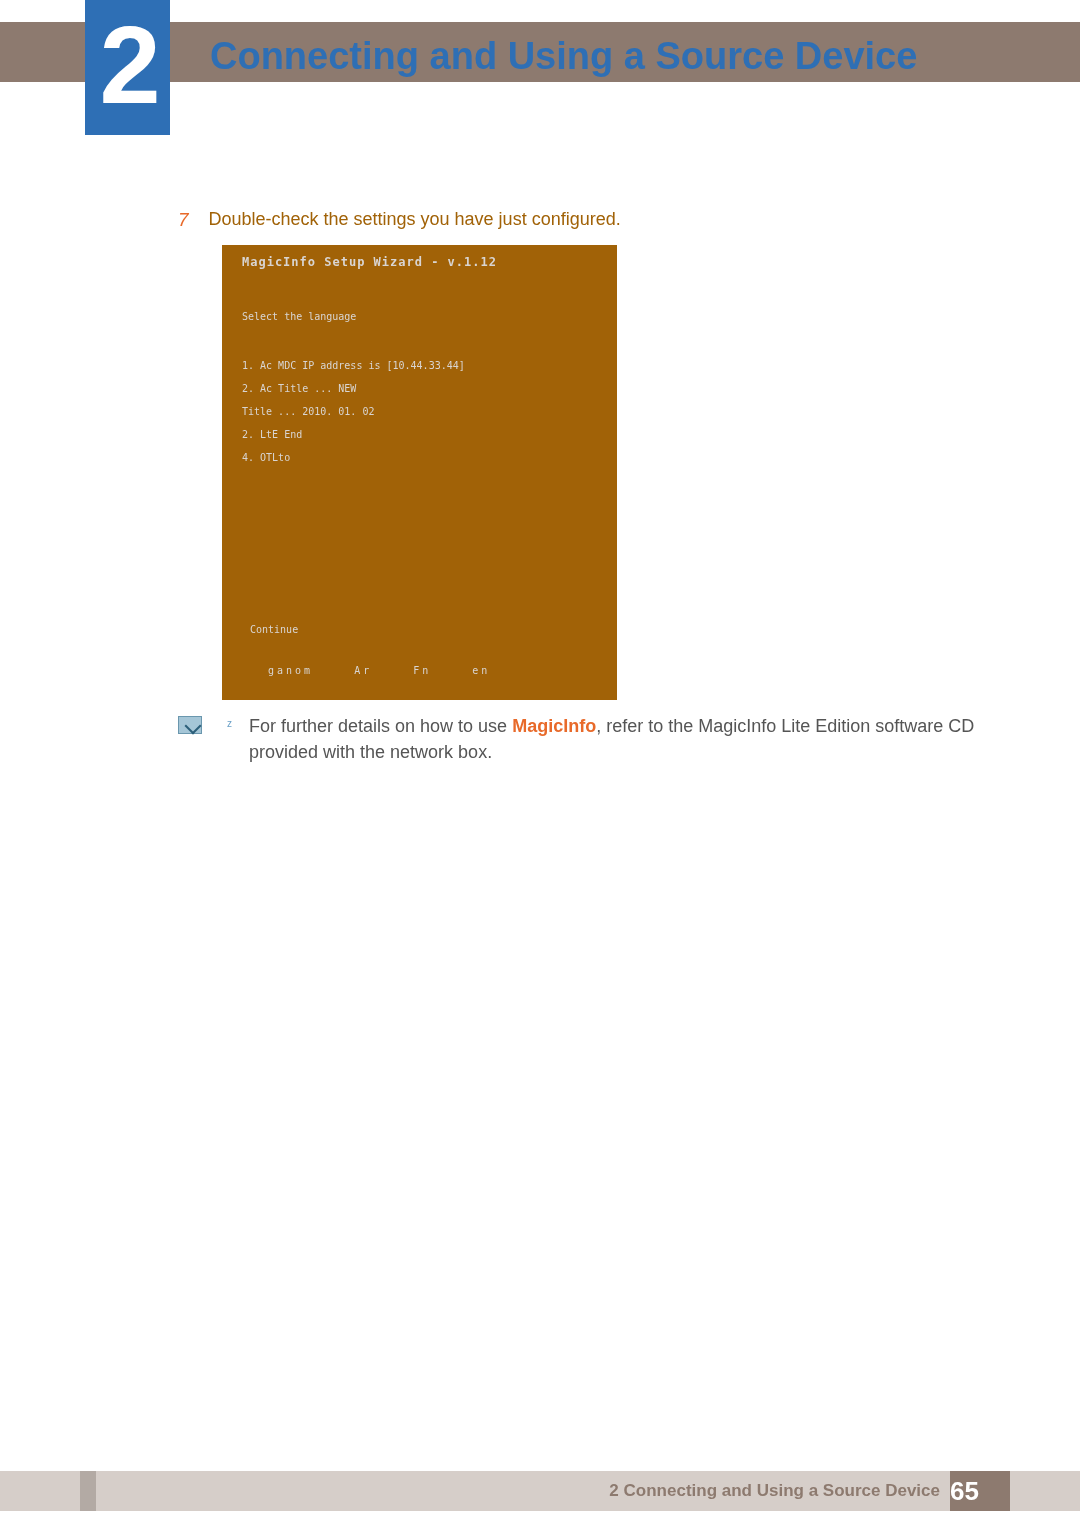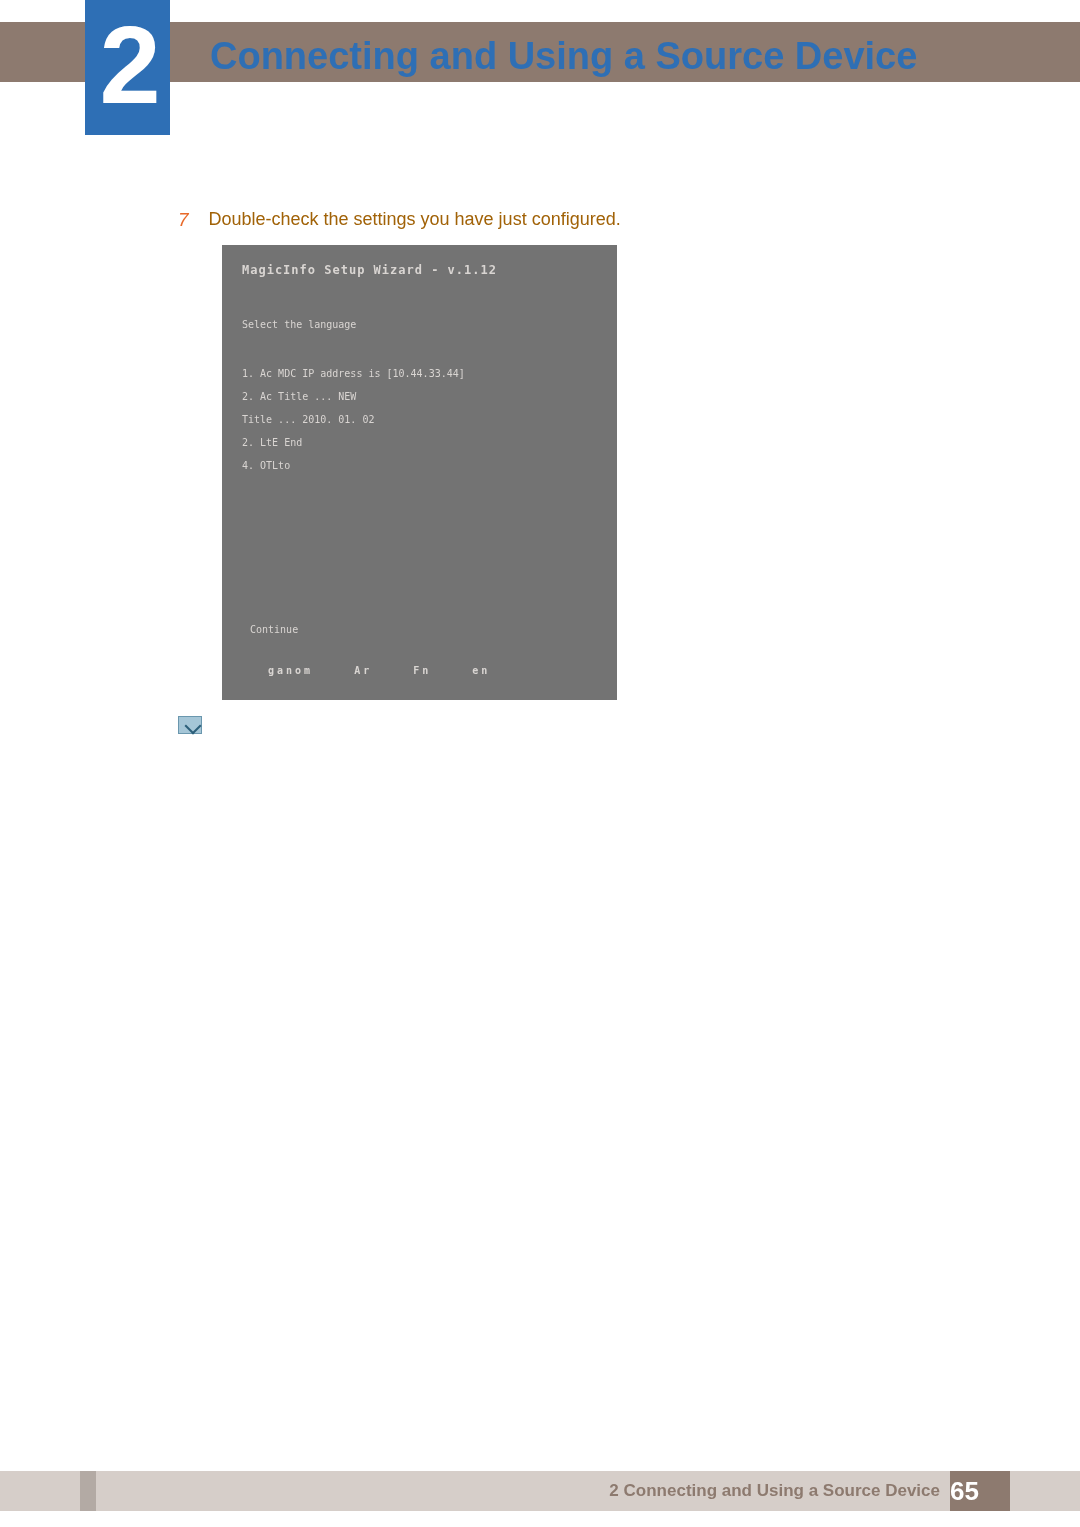--- a/index.html
+++ b/index.html
@@ -9,27 +9,27 @@
     
     .chapter-badge { position: absolute; top: 0; left: 85px; width: 85px; height: 135px; background: #2e6fb5; color: #fff; text-align: center; }
     .chapter-badge .num { font-size: 110px; font-weight: bold; line-height: 130px; letter-spacing: -5px; }
     
     .chapter-title { position: absolute; top: 35px; left: 210px; font-size: 38px; font-weight: bold; color: #2e6fb5; }
     
     .step { position: absolute; left: 178px; top: 209px; width: 810px; }
     .step-num { display: inline-block; width: 20px; color: #e86a2a; font-style: italic; font-size: 19px; vertical-align: top; }
     .step-text { display: inline-block; font-size: 18px; color: #a16207; margin-left: 6px; }
     
-    .screenshot { position: absolute; left: 222px; top: 245px; width: 395px; height: 455px; background: #737373; color: #d9d5d2; font-family: monospace; font-size: 11px; padding: 18px 20px; }
+    .screenshot { position: absolute; left: 222px; top: 245px; width: 395px; height: 455px; background: #a16207; color: #d9d5d2; font-family: monospace; font-size: 11px; padding: 10px 20px; }
     .screenshot .title { font-weight: bold; letter-spacing: 1px; font-size: 12px; }
     .screenshot .sub { margin-top: 42px; font-size: 10px; }
     .screenshot .lines { margin-top: 38px; }
     .screenshot .lines div { margin-bottom: 12px; font-size: 10px; }
     .screenshot .footer-label { position: absolute; bottom: 65px; left: 28px; font-size: 10px; }
-    .screenshot .footer-keys { position: absolute; bottom: 24px; left: 46px; font-size: 10px; letter-spacing: 3px; font-weight: bold; }
+    .screenshot .footer-keys { position: absolute; bottom: 24px; left: 46px; font-size: 10px; letter-spacing: 3px; }
     .screenshot .footer-keys span { margin-right: 32px; }
     
     .note-icon { position: absolute; left: 178px; top: 716px; width: 24px; height: 18px; background: #a5c6d7; border: 1px solid #6a97ae; }
     .note-icon:after { content: ""; position: absolute; right: 2px; bottom: 1px; width: 10px; height: 10px; border-left: 2px solid #2c5f7a; border-bottom: 2px solid #2c5f7a; transform: rotate(-45deg); }
     
     .notes { position: absolute; left: 227px; top: 713px; width: 760px; font-size: 18px; color: #555; line-height: 1.45; }
     .notes .bullet { position: relative; padding-left: 22px; margin-bottom: 10px; }
     .notes .bullet:before { content: "z"; position: absolute; left: 0; top: 4px; font-size: 10px; color: #6aa0c7; }
     .highlight { color: #e86a2a; font-weight: bold; }
     
@@ -69,19 +69,22 @@
     <span>ganom</span>
     <span>Ar</span>
     <span>Fn</span>
     <span>en</span>
   </div>
 </div>
 
 <div class="note-icon"></div>
 
 <div class="notes">
+  <div class="bullet">
+    <span>For further details on how to use </span><span class="highlight">MagicInfo</span><span>, refer to the MagicInfo Lite Edition software CD provided with the network box.</span>
+  </div>
 </div>
 
 <div class="page-footer">
   <div class="left-gutter"></div>
   <div class="footer-label-text">2 Connecting and Using a Source Device</div>
   <div class="footer-num">65</div>
 </div>
 
 </body></html>

